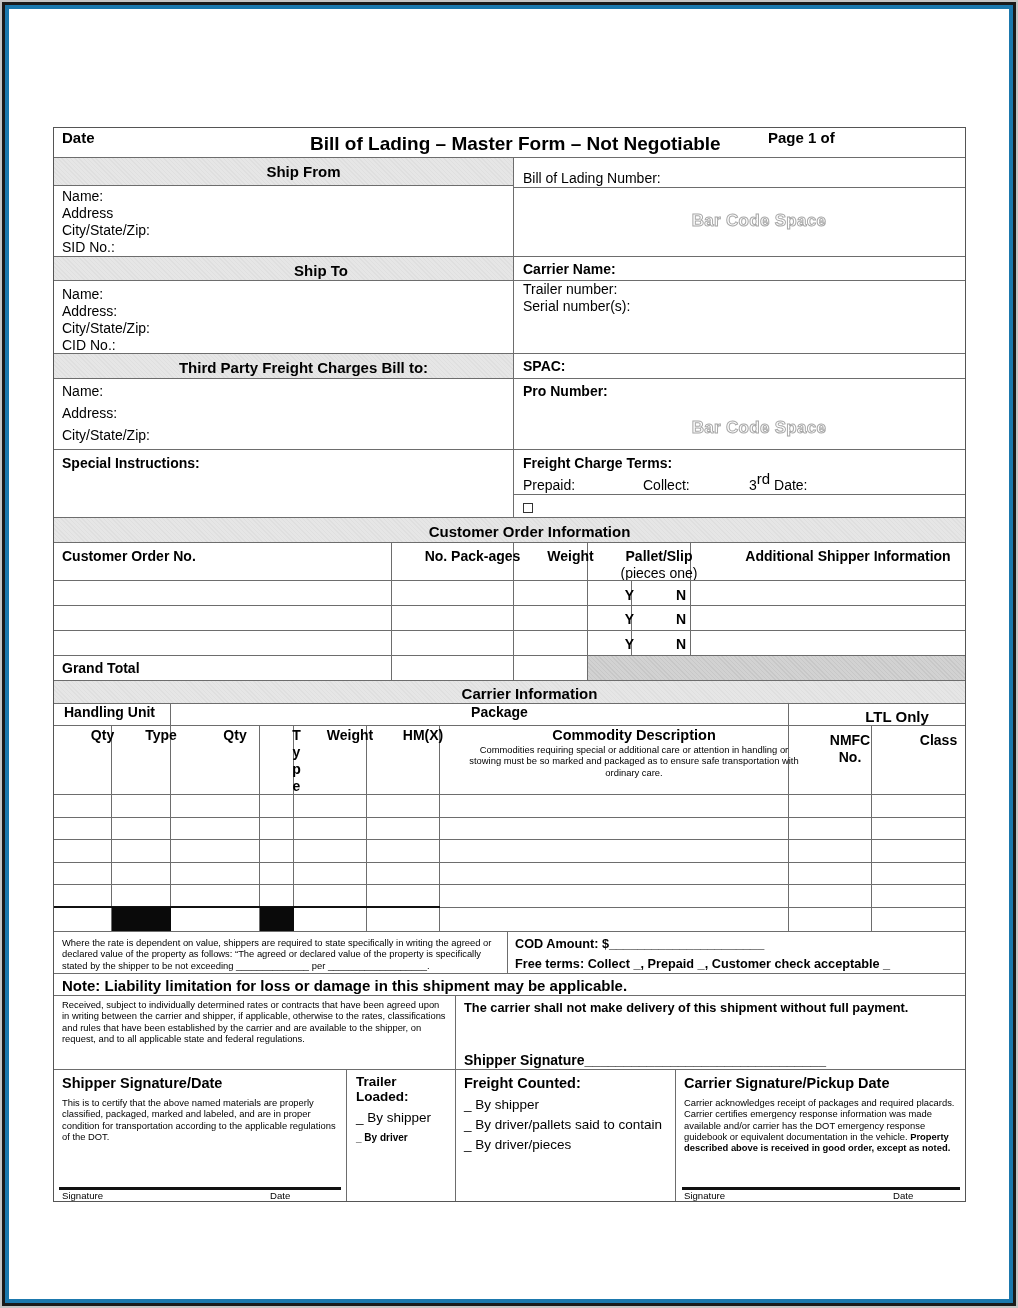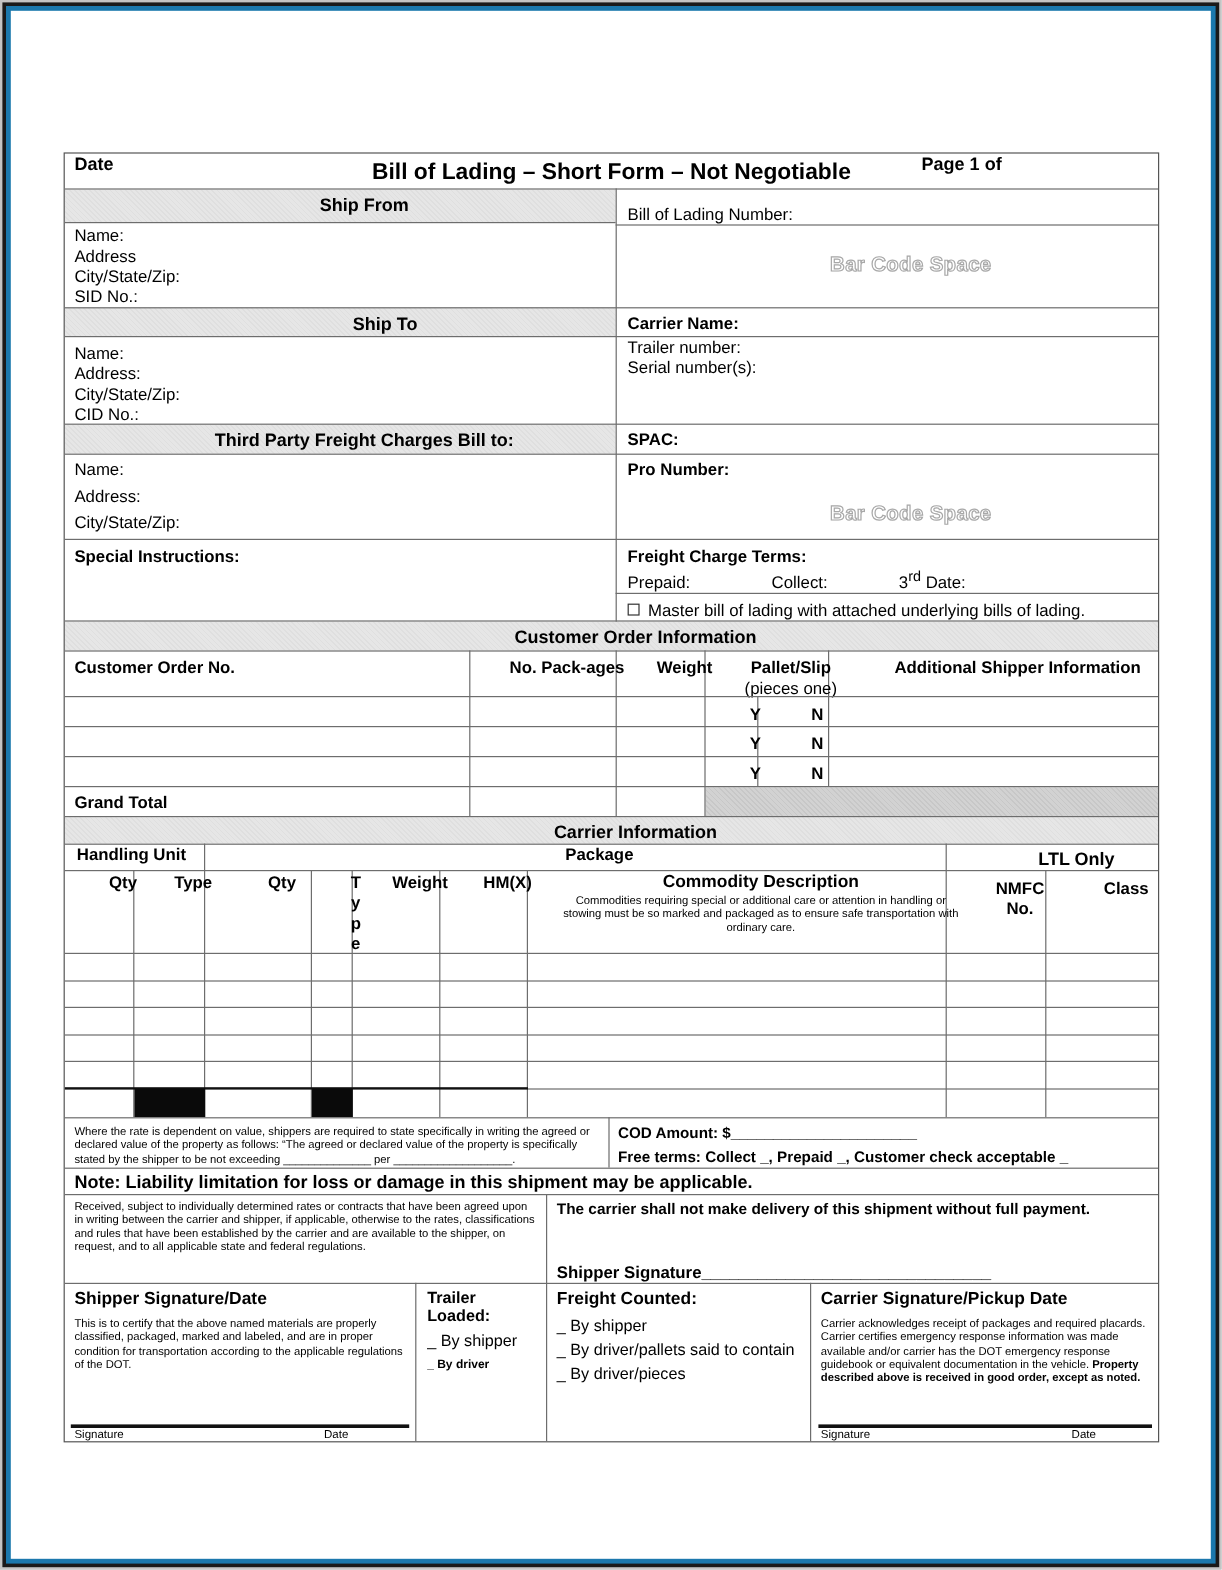--- a/index.html
+++ b/index.html
@@ -27,21 +27,21 @@
   .b { font-weight: bold; }
   .c { text-align: center; padding-left: 20px; }
   .title { font-size: 19px; font-weight: bold; }
   .sec { font-size: 15px; font-weight: bold; }
   .small { font-size: 9.4px; line-height: 11.3px; white-space: normal; }
   .tiny { font-size: 9.6px; line-height: 11px; }
   .barcode {
     font-size: 17px; font-weight: bold; color: #fff;
     -webkit-text-stroke: 1px #a8a8a8; letter-spacing: 0.3px;
   }
-  .sup { font-size: 12px; vertical-align: super; line-height: 0; }
+  .sup { font-size: 15px; vertical-align: super; line-height: 0; }
   .checkbox { display: inline-block; width: 8px; height: 8px; border: 1px solid #333; margin-right: 7px; vertical-align: 0px; }
   .sigline { position: absolute; height: 0; border-top: 3px solid #111; }
 </style>
 </head>
 <body>
 
 <div class="frame-outer"></div>
 <div class="frame-dark"></div>
 <div class="frame-blue"></div>
 <div class="page"></div>
@@ -51,21 +51,21 @@
   <div class="shade" style="left:54px;top:158px;width:459px;height:27px;"></div>
   <div class="shade" style="left:54px;top:256px;width:459px;height:24px;"></div>
   <div class="shade" style="left:54px;top:354px;width:459px;height:24px;"></div>
   <div class="shade" style="left:54px;top:518px;width:911px;height:24px;"></div>
   <div class="shade-dark" style="left:588px;top:656px;width:377px;height:24px;"></div>
   <div class="shade" style="left:54px;top:681px;width:911px;height:22px;"></div>
 
   <div class="bx" style="left:53px;top:127px;width:913px;height:1075px;border-color:#555;"></div>
 
   <div class="t b" style="left:62px;top:129px;font-size:15px;">Date</div>
-  <div class="t title" style="left:310px;top:135px;">Bill of Lading – Short Form – Not Negotiable</div>
+  <div class="t title" style="left:310px;top:135px;">Bill of Lading – Master Form – Not Negotiable</div>
   <div class="t b" style="left:768px;top:129px;font-size:15px;">Page 1 of</div>
   <div class="hl" style="left:54px;top:157px;width:911px;"></div>
 
   <div class="vl" style="left:513px;top:157px;height:361px;"></div>
 
   <div class="t sec c" style="left:54px;top:163px;width:459px;">Ship From</div>
   <div class="hl" style="left:54px;top:185px;width:459px;"></div>
   <div class="t" style="left:62px;top:188px;">Name:</div>
   <div class="t" style="left:62px;top:205px;">Address</div>
   <div class="t" style="left:62px;top:222px;">City/State/Zip:</div>
@@ -101,21 +101,21 @@
   <div class="t barcode c" style="left:513px;top:419px;width:452px;">Bar Code Space</div>
 
   <div class="hl" style="left:54px;top:449px;width:911px;"></div>
 
   <div class="t b" style="left:62px;top:455px;">Special Instructions:</div>
   <div class="t b" style="left:523px;top:455px;">Freight Charge Terms:</div>
   <div class="t" style="left:523px;top:477px;">Prepaid:</div>
   <div class="t" style="left:643px;top:477px;">Collect:</div>
   <div class="t" style="left:749px;top:477px;"><span>3</span><span class="sup">rd</span><span> Date:</span></div>
   <div class="hl" style="left:513px;top:494px;width:452px;"></div>
-  <div class="t" style="left:523px;top:500px;"><span class="checkbox"></span><span>Master bill of lading with attached underlying bills of lading.</span></div>
+  <div class="t" style="left:523px;top:500px;"><span class="checkbox"></span></div>
 
   <div class="hl" style="left:54px;top:517px;width:911px;"></div>
 
   <div class="t sec c" style="left:54px;top:523px;width:911px;">Customer Order Information</div>
   <div class="hl" style="left:54px;top:542px;width:911px;"></div>
 
   <div>
 
     <div class="vl" style="left:391px;top:542px;height:138px;"></div>
     <div class="vl" style="left:513px;top:542px;height:138px;"></div>

